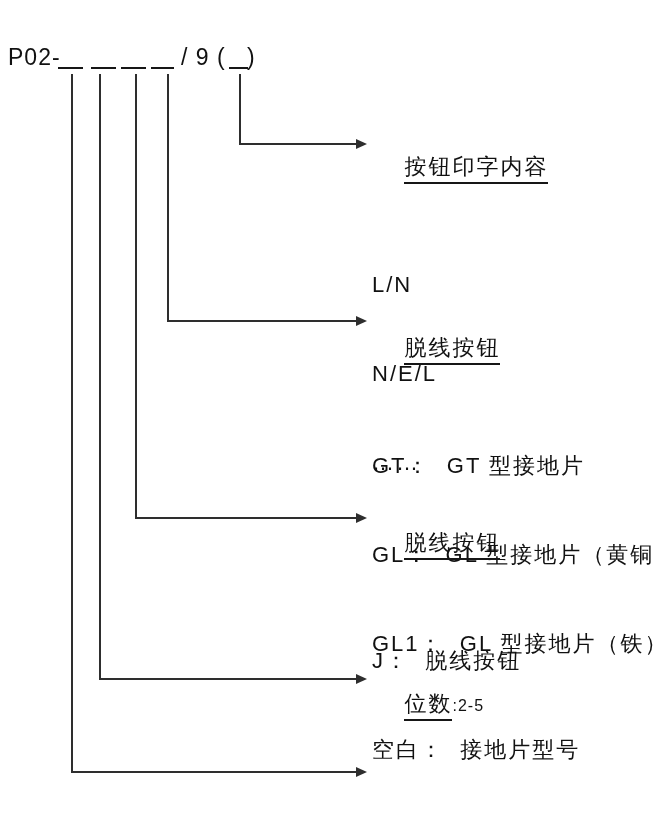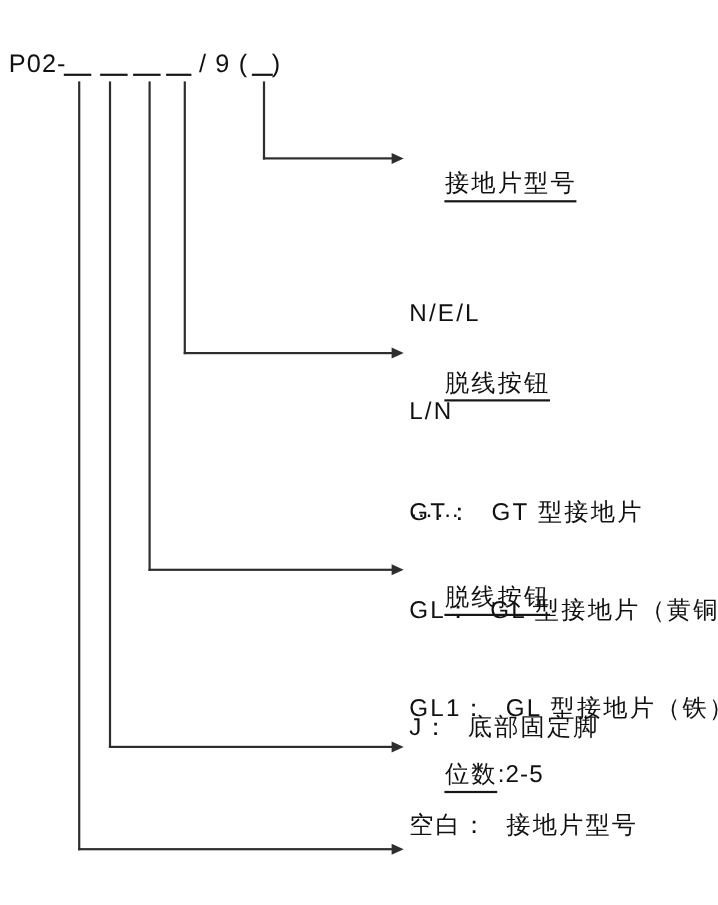--- a/index.html
+++ b/index.html
@@ -58,21 +58,21 @@
     letter-spacing: 2px;
     white-space: pre;
   }
   .section .title {
     display: inline-block;
     line-height: 26px;
     border-bottom: 2px solid #161616;
     padding-bottom: 2px;
   }
   .section .value {
-    font-size: 22px;
+    font-size: 16px;
     letter-spacing: 1px;
   }
   .section .items {
     margin-top: 4px;
   }
   .section .item {
     line-height: 37px;
   }
 </style>
 </head>
@@ -104,41 +104,41 @@
   <div class="hline" style="left:135px; top:478px; width:222px"></div>
   <div class="ahead" style="left:356px; top:474px"></div>
 
   <div class="hline" style="left:99px; top:639px; width:258px"></div>
   <div class="ahead" style="left:356px; top:635px"></div>
 
   <div class="hline" style="left:71px; top:732px; width:286px"></div>
   <div class="ahead" style="left:356px; top:728px"></div>
 
   <div class="section" style="top:89px">
-    <span class="title">接地片型号</span>
+    <span class="title">按钮印字内容</span>
     <div class="items">
+      <div class="item">L/N</div>
       <div class="item">N/E/L</div>
-      <div class="item">L/N</div>
       <div class="item">……</div>
     </div>
   </div>
 
   <div class="section" style="top:270px">
     <span class="title">脱线按钮</span>
     <div class="items">
       <div class="item">GT：  GT 型接地片</div>
       <div class="item">GL：  GL 型接地片（黄铜）</div>
       <div class="item">GL1：  GL 型接地片（铁）</div>
     </div>
   </div>
 
   <div class="section" style="top:465px">
     <span class="title">脱线按钮</span>
     <div class="items">
-      <div class="item">J：  底部固定脚</div>
+      <div class="item">J：  脱线按钮</div>
       <div class="item">空白：  接地片型号</div>
     </div>
   </div>
 
   <div class="section" style="top:626px">
     <span class="title">位数</span><span class="value">:2-5</span>
   </div>
 
   <div class="section" style="top:721px">
     <div class="items">

